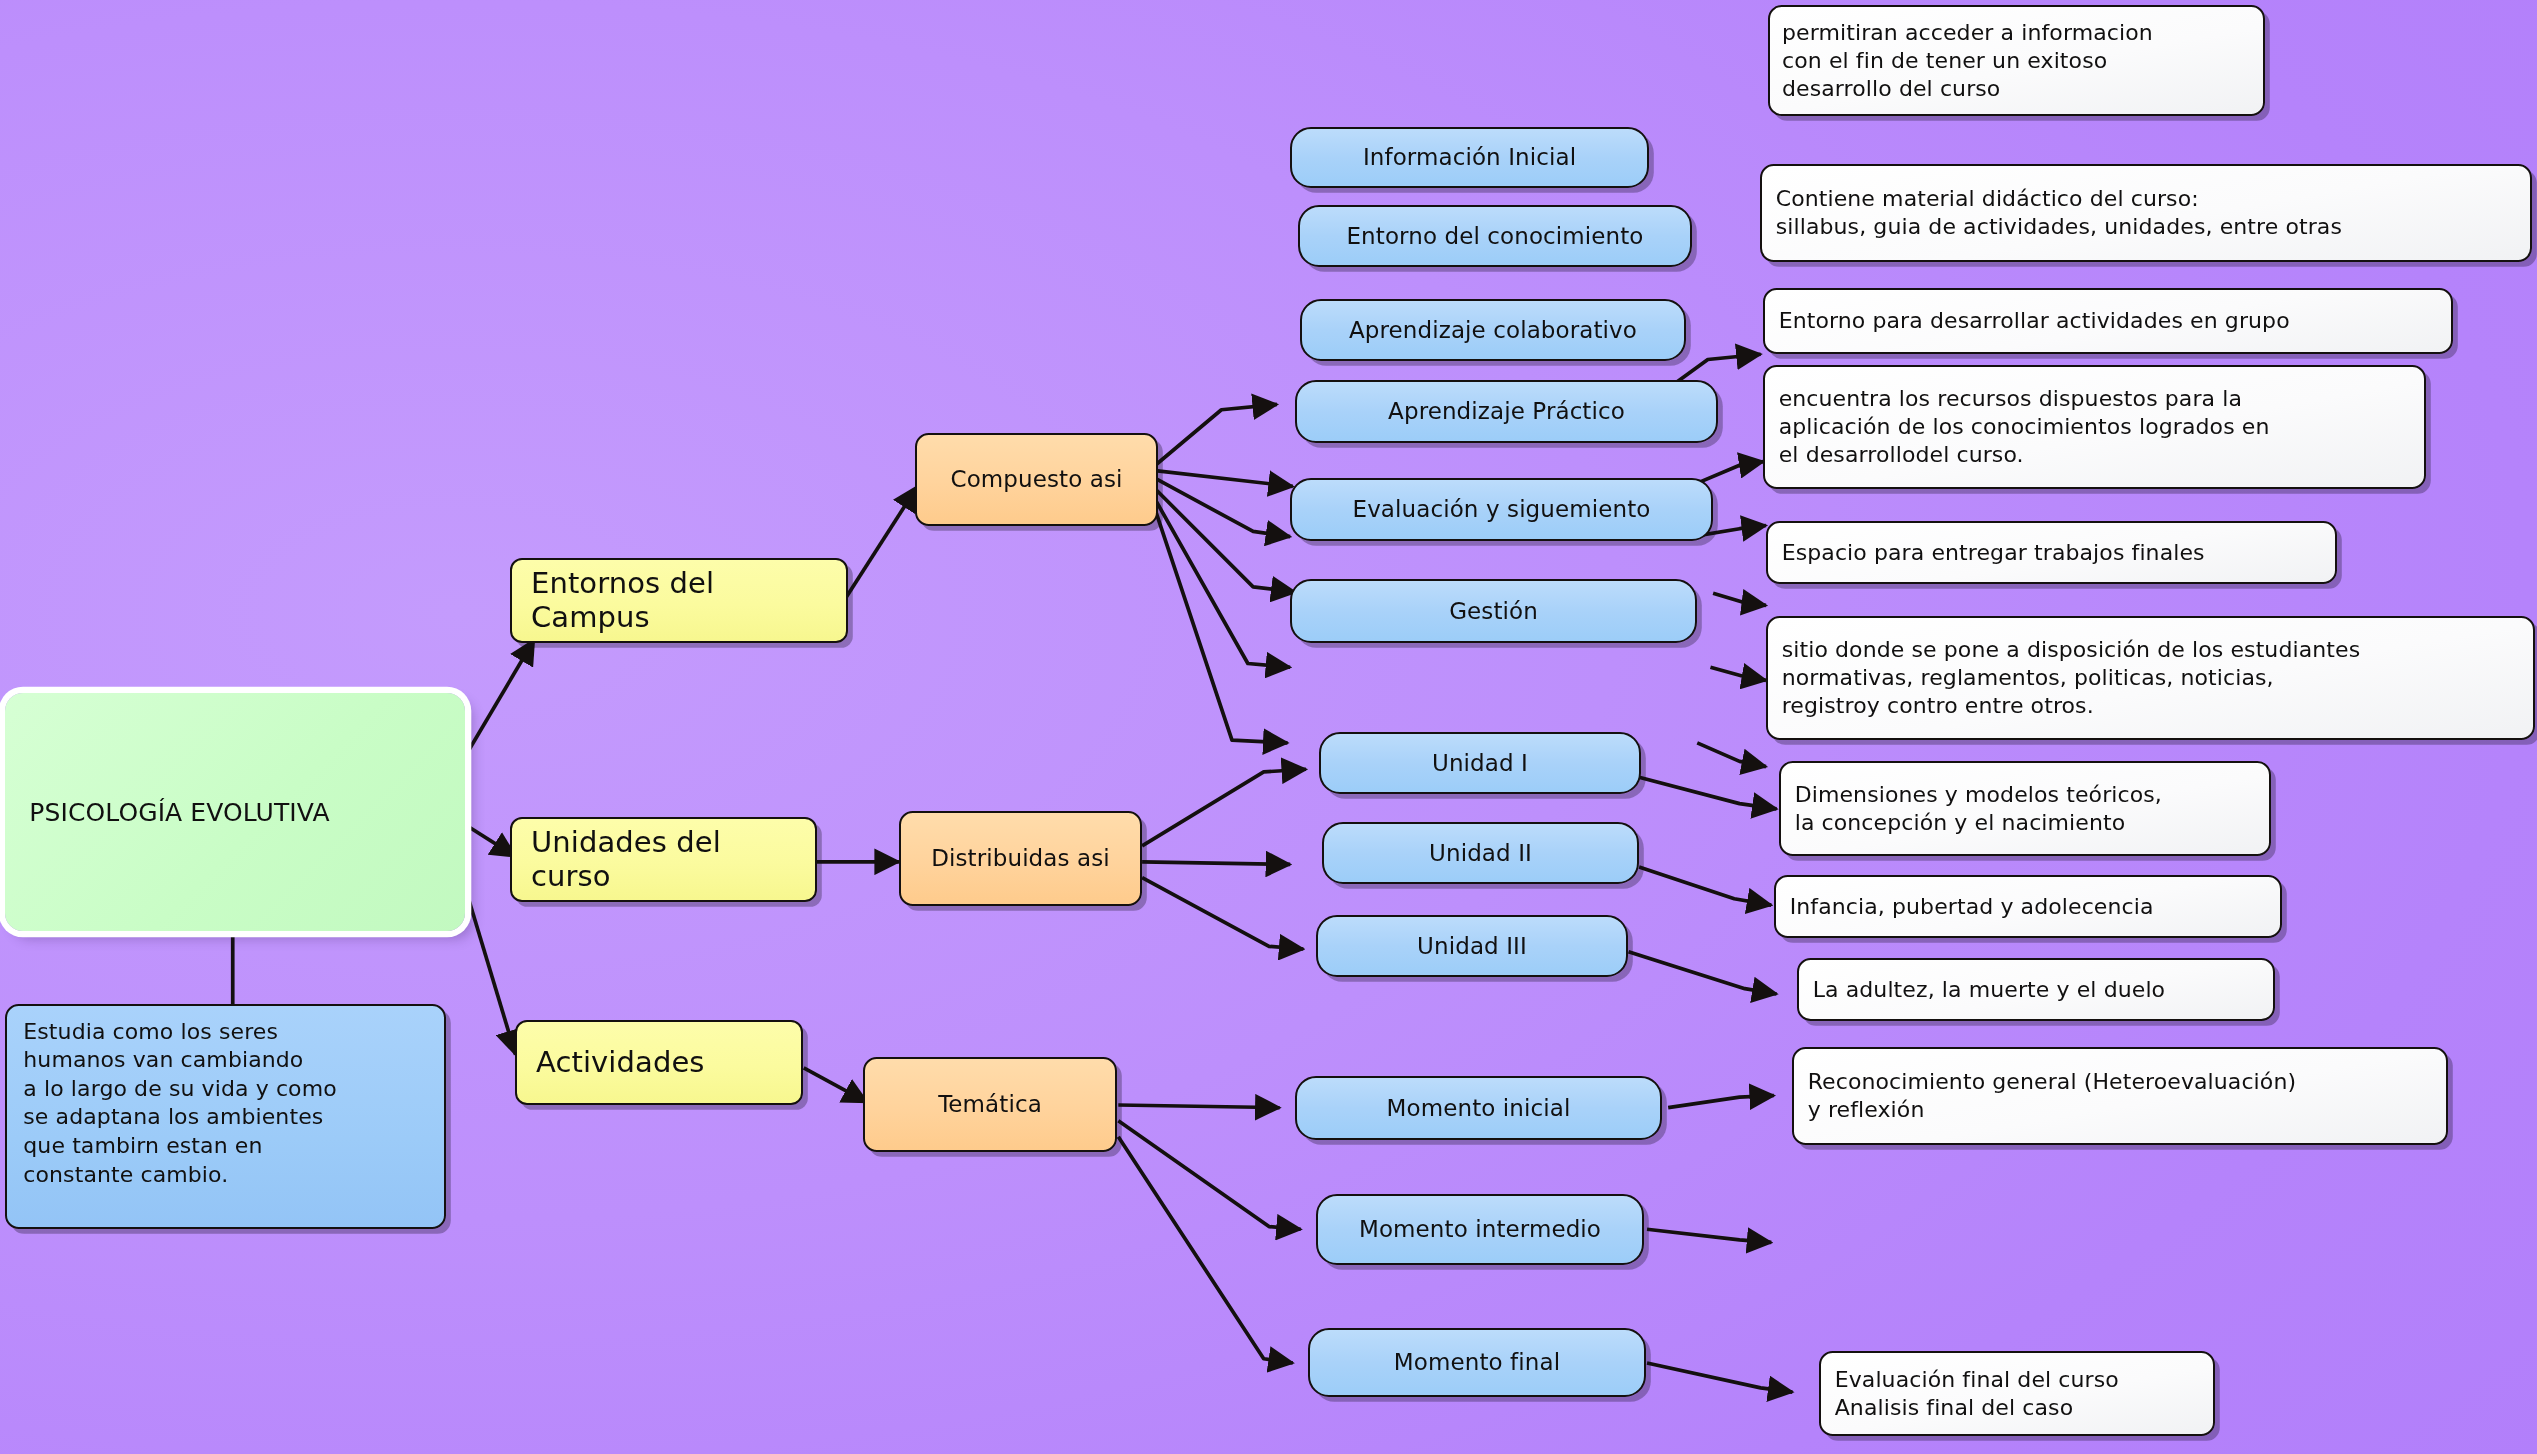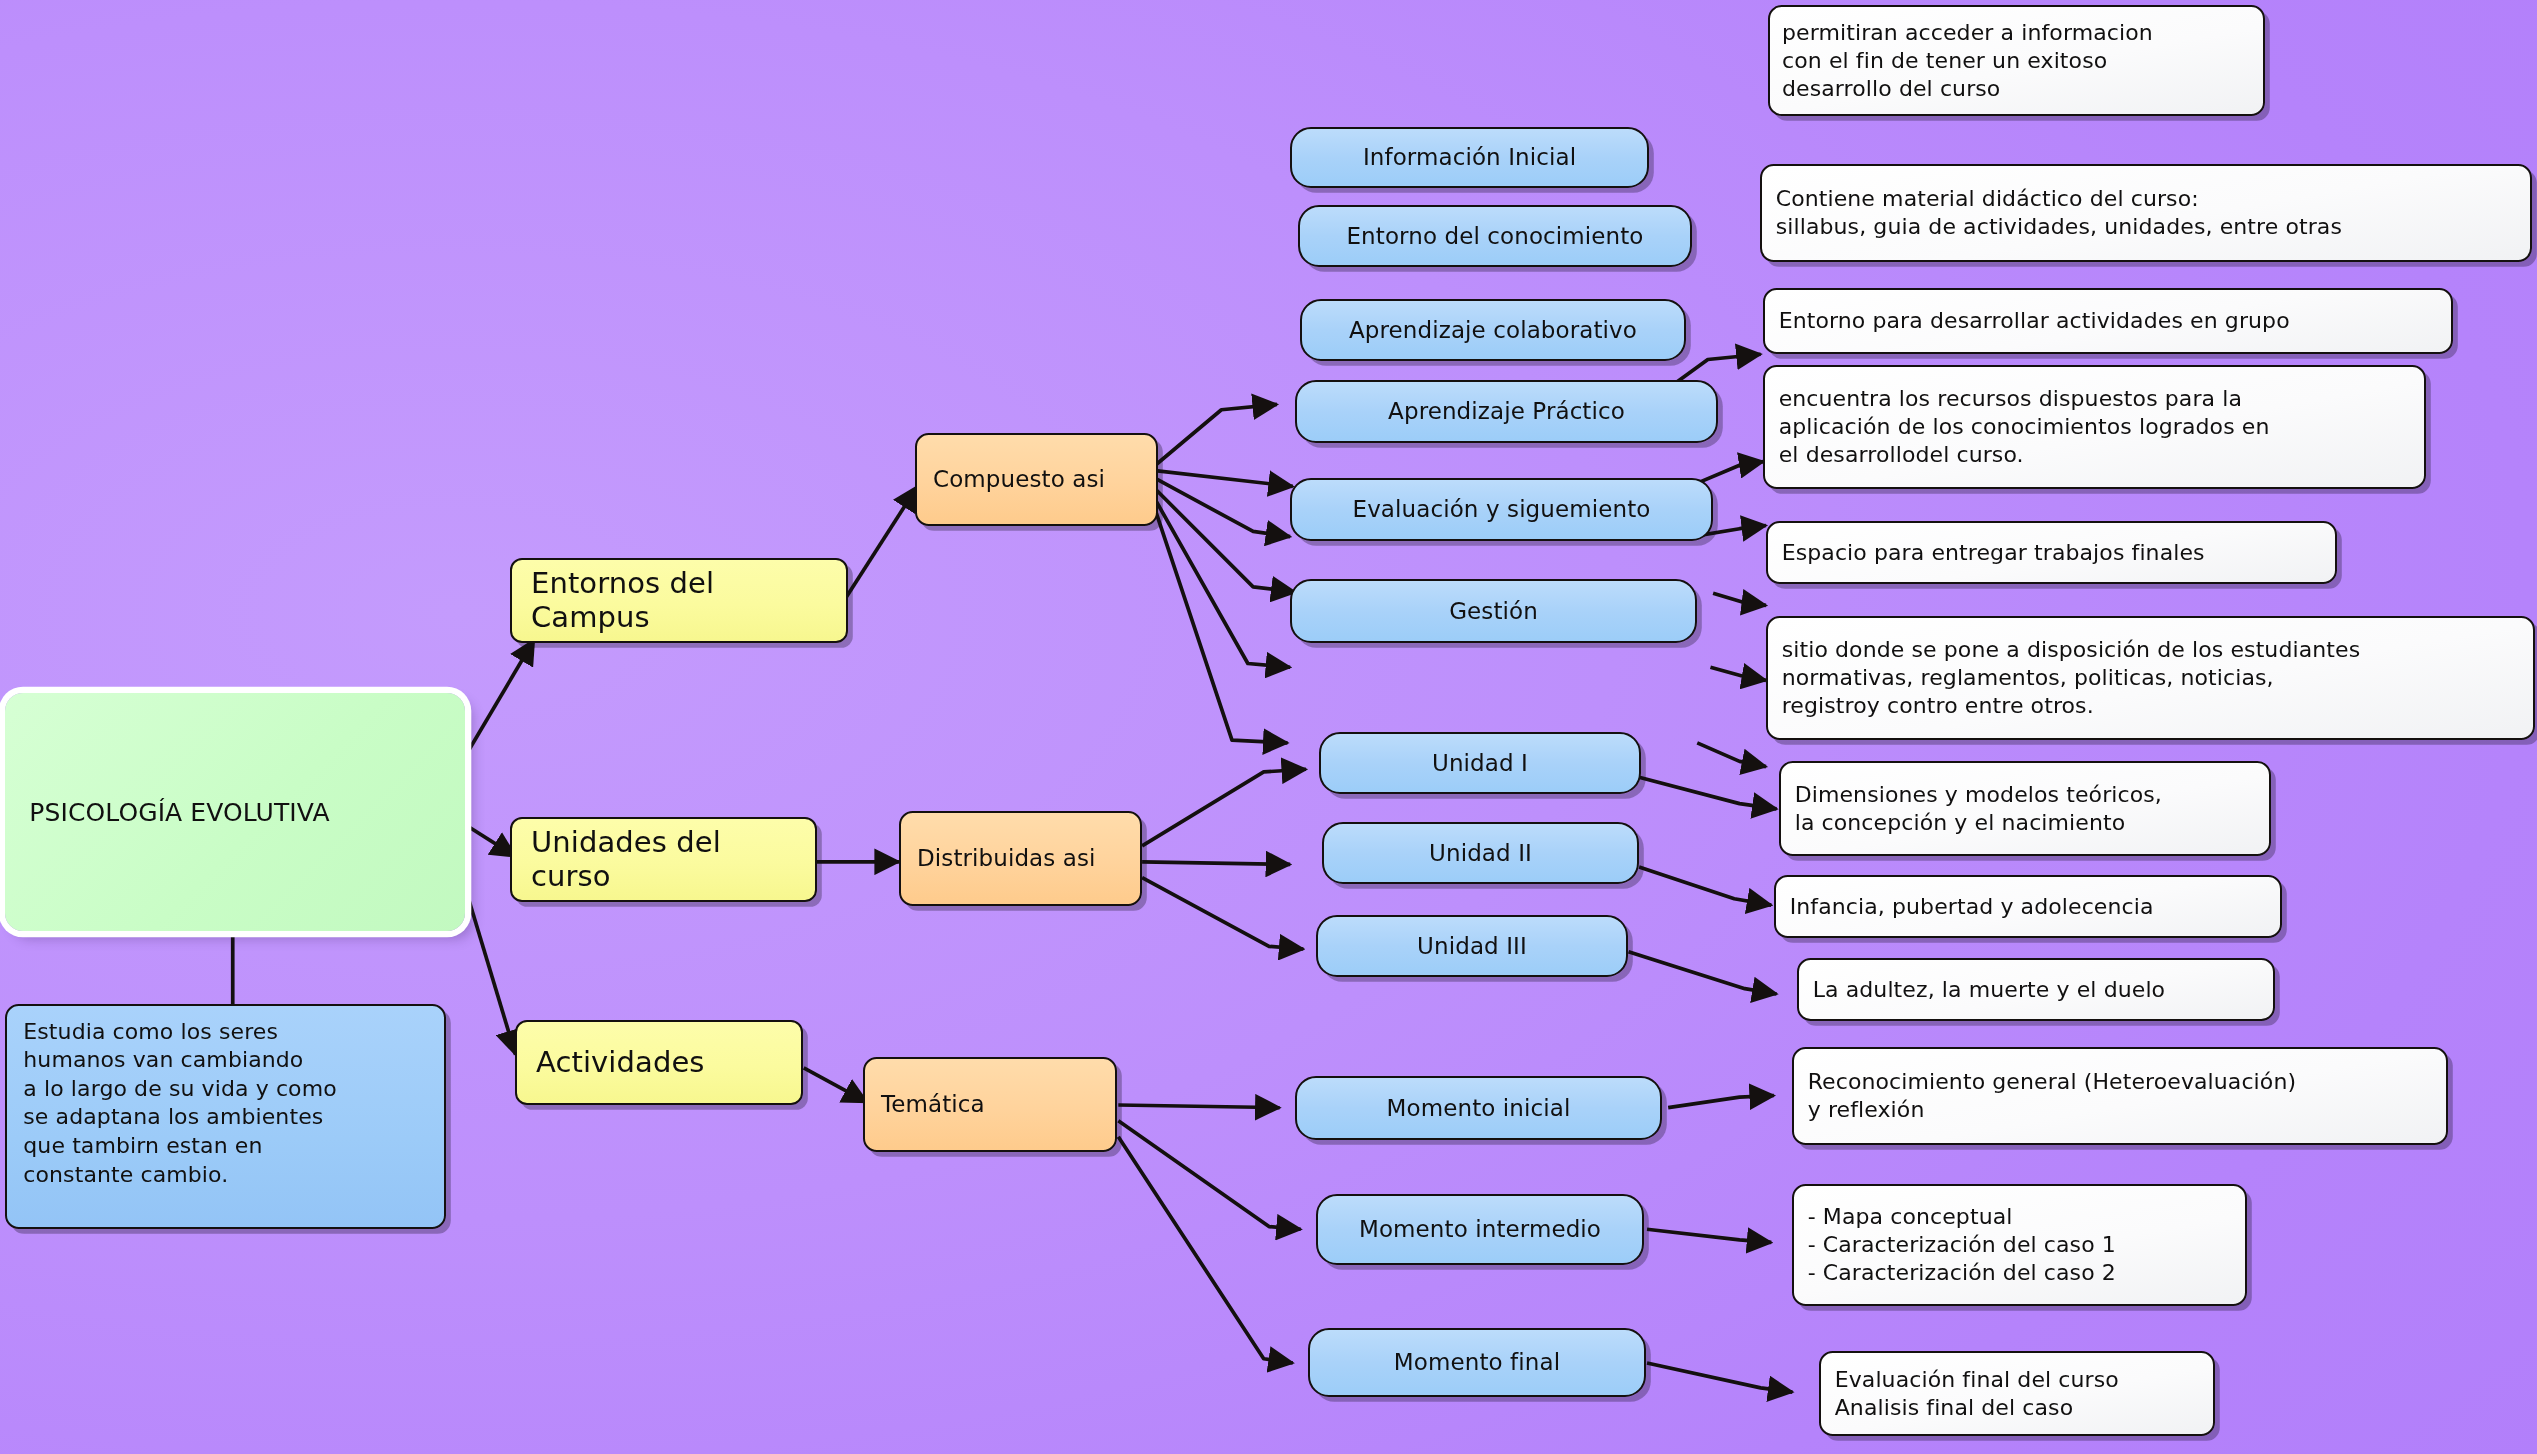--- a/index.html
+++ b/index.html
@@ -63,21 +63,21 @@
   }
 
   
   .n-o{
     border-radius:13.7px;
     background:linear-gradient(180deg,#ffdcab 0%, #ffd39c 55%, #fecb8c 100%);
     padding:0 16px;
     font-size:23px;
     justify-content:center;
   }
-  .n-o .txt{ text-align:left; }
+  .n-o .txt{ text-align:center; }
 
   
   .n-b{
     border-radius:21px;
     background:linear-gradient(180deg,#bcdcfb 0%, #a9d2f9 50%, #9ccdf8 100%);
     font-size:23px;
     justify-content:center;
     padding:0 13.7px;
   }
   .n-b .txt{ text-align:center; }
@@ -256,25 +256,20 @@
     <span class="txt">Momento inicial</span>
   </div>
   <div class="node n-w" style="left:1792px; top:1047px; width:656px; height:98px;">
     <span class="txt">Reconocimiento general (Heteroevaluación)
 y reflexión</span>
   </div>
 
   <div class="node n-b" style="left:1316px; top:1194px; width:328px; height:71px;">
     <span class="txt">Momento intermedio</span>
   </div>
-  <div class="node n-w" style="left:1792px; top:1184px; width:455px; height:122px;">
-    <span class="txt">- Mapa conceptual
-- Caracterización del caso 1
-- Caracterización del caso 2</span>
-  </div>
 
   <div class="node n-b" style="left:1308px; top:1328px; width:338px; height:69px;">
     <span class="txt">Momento final</span>
   </div>
   <div class="node n-w" style="left:1819px; top:1351px; width:396px; height:85px;">
     <span class="txt">Evaluación final del curso
 Analisis final del caso</span>
   </div>
 
 </div>

